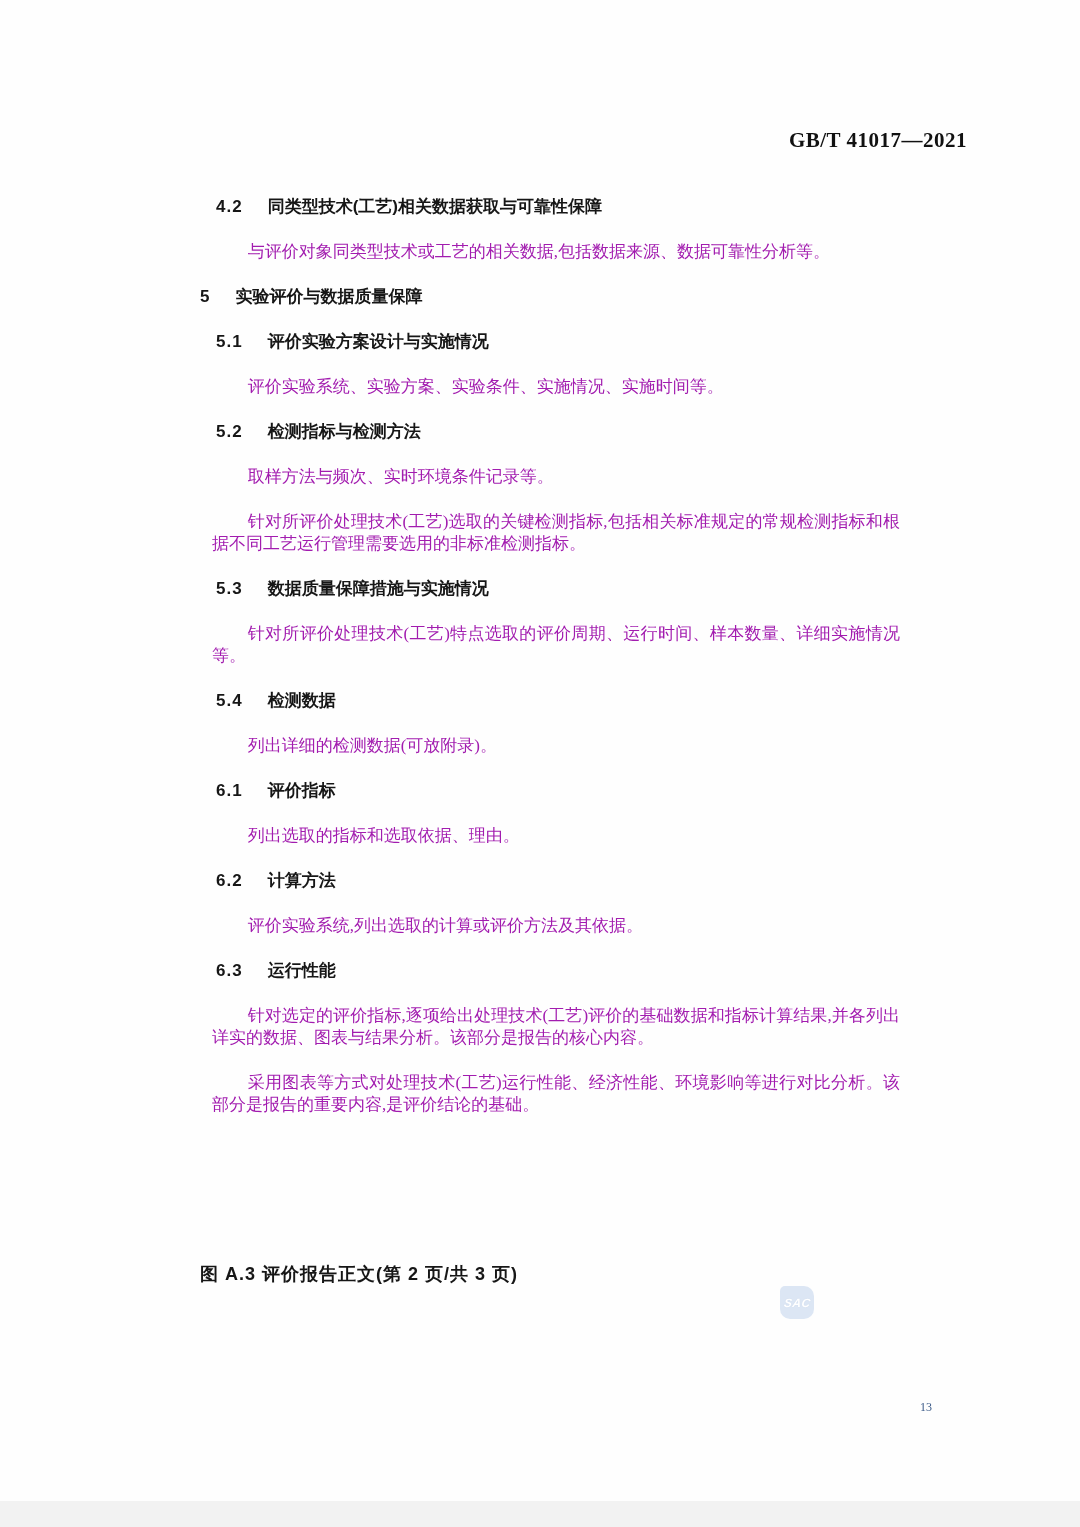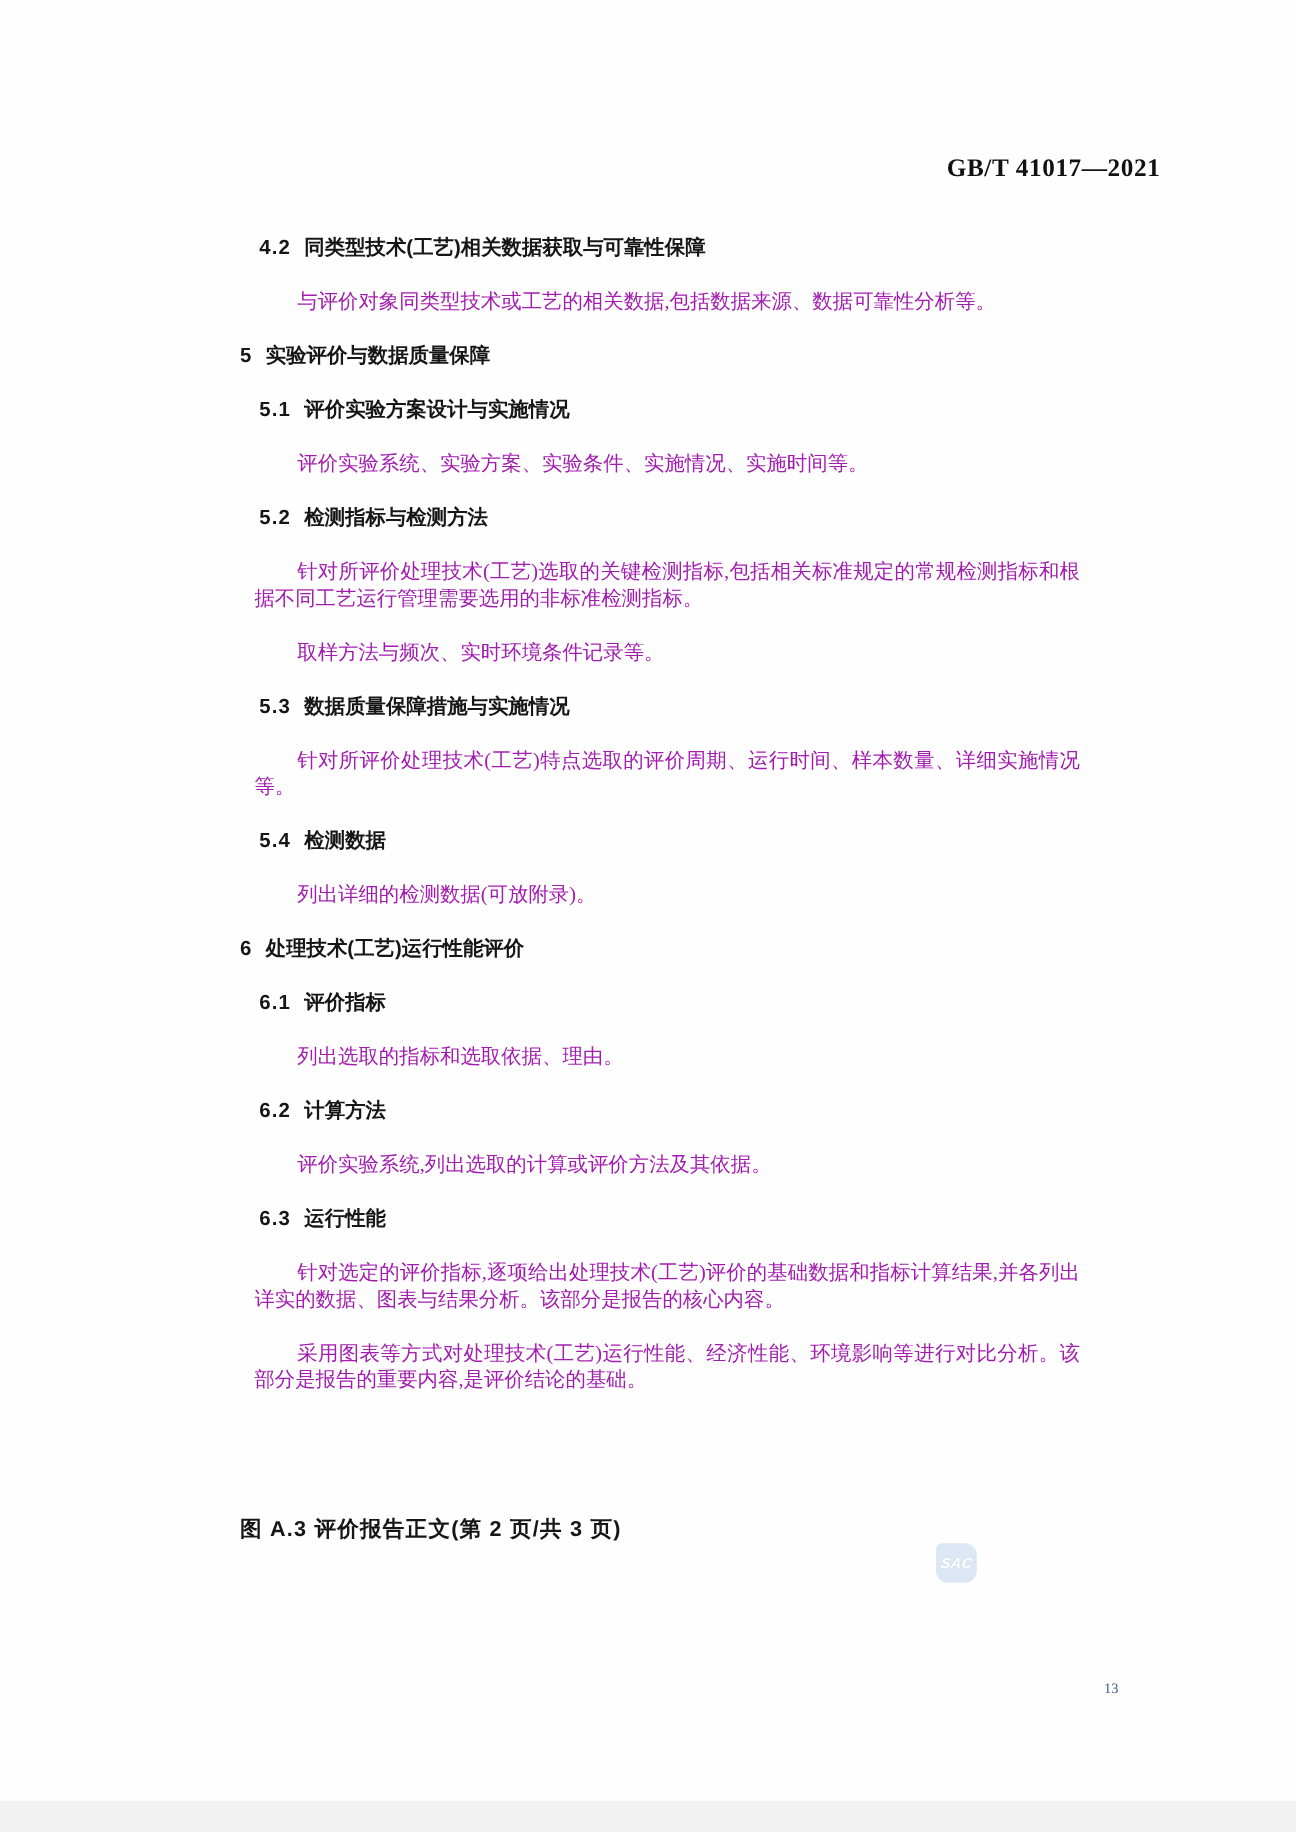--- a/index.html
+++ b/index.html
@@ -37,21 +37,21 @@
   .sec-h1, .sec-h2 {
     font-family: "Liberation Sans", sans-serif;
     font-weight: bold;
     font-size: 17px;
     line-height: 22px;
     margin: 0 0 23px 0;
     color: #161616;
     white-space: nowrap;
   }
   .sec-h2 { margin-left: 16px; }
-  .sec-h1 .num, .sec-h2 .num { margin-right: 11px; letter-spacing: 1px; }
+  .sec-h1 .num, .sec-h2 .num { margin-right: 25px; letter-spacing: 1px; }
   .sec-p {
     font-family: "Liberation Serif", serif;
     font-size: 17px;
     line-height: 22px;
     margin: 0 0 23px 12px;
     text-indent: 2.1em;
     text-align: justify;
     color: #a21caf;
   }
   .figure-caption {
@@ -104,27 +104,26 @@
 
   <div class="std-header">GB/T 41017—2021</div>
 
   <div class="doc-body">
       <div class="sec-h2"><span class="num">4.2</span><span>同类型技术(工艺)相关数据获取与可靠性保障</span></div>
       <div class="sec-p">与评价对象同类型技术或工艺的相关数据,包括数据来源、数据可靠性分析等。</div>
       <div class="sec-h1"><span class="num">5</span><span>实验评价与数据质量保障</span></div>
       <div class="sec-h2"><span class="num">5.1</span><span>评价实验方案设计与实施情况</span></div>
       <div class="sec-p">评价实验系统、实验方案、实验条件、实施情况、实施时间等。</div>
       <div class="sec-h2"><span class="num">5.2</span><span>检测指标与检测方法</span></div>
+      <div class="sec-p">取样方法与频次、实时环境条件记录等。</div>
       <div class="sec-p">针对所评价处理技术(工艺)选取的关键检测指标,包括相关标准规定的常规检测指标和根据不同工艺运行管理需要选用的非标准检测指标。</div>
-      <div class="sec-p">取样方法与频次、实时环境条件记录等。</div>
       <div class="sec-h2"><span class="num">5.3</span><span>数据质量保障措施与实施情况</span></div>
       <div class="sec-p">针对所评价处理技术(工艺)特点选取的评价周期、运行时间、样本数量、详细实施情况等。</div>
       <div class="sec-h2"><span class="num">5.4</span><span>检测数据</span></div>
       <div class="sec-p">列出详细的检测数据(可放附录)。</div>
-      <div class="sec-h1"><span class="num">6</span><span>处理技术(工艺)运行性能评价</span></div>
       <div class="sec-h2"><span class="num">6.1</span><span>评价指标</span></div>
       <div class="sec-p">列出选取的指标和选取依据、理由。</div>
       <div class="sec-h2"><span class="num">6.2</span><span>计算方法</span></div>
       <div class="sec-p">评价实验系统,列出选取的计算或评价方法及其依据。</div>
       <div class="sec-h2"><span class="num">6.3</span><span>运行性能</span></div>
       <div class="sec-p">针对选定的评价指标,逐项给出处理技术(工艺)评价的基础数据和指标计算结果,并各列出详实的数据、图表与结果分析。该部分是报告的核心内容。</div>
       <div class="sec-p">采用图表等方式对处理技术(工艺)运行性能、经济性能、环境影响等进行对比分析。该部分是报告的重要内容,是评价结论的基础。</div>
     </div>
 
   <div class="figure-caption">图 A.3  评价报告正文(第 2 页/共 3 页)</div>

